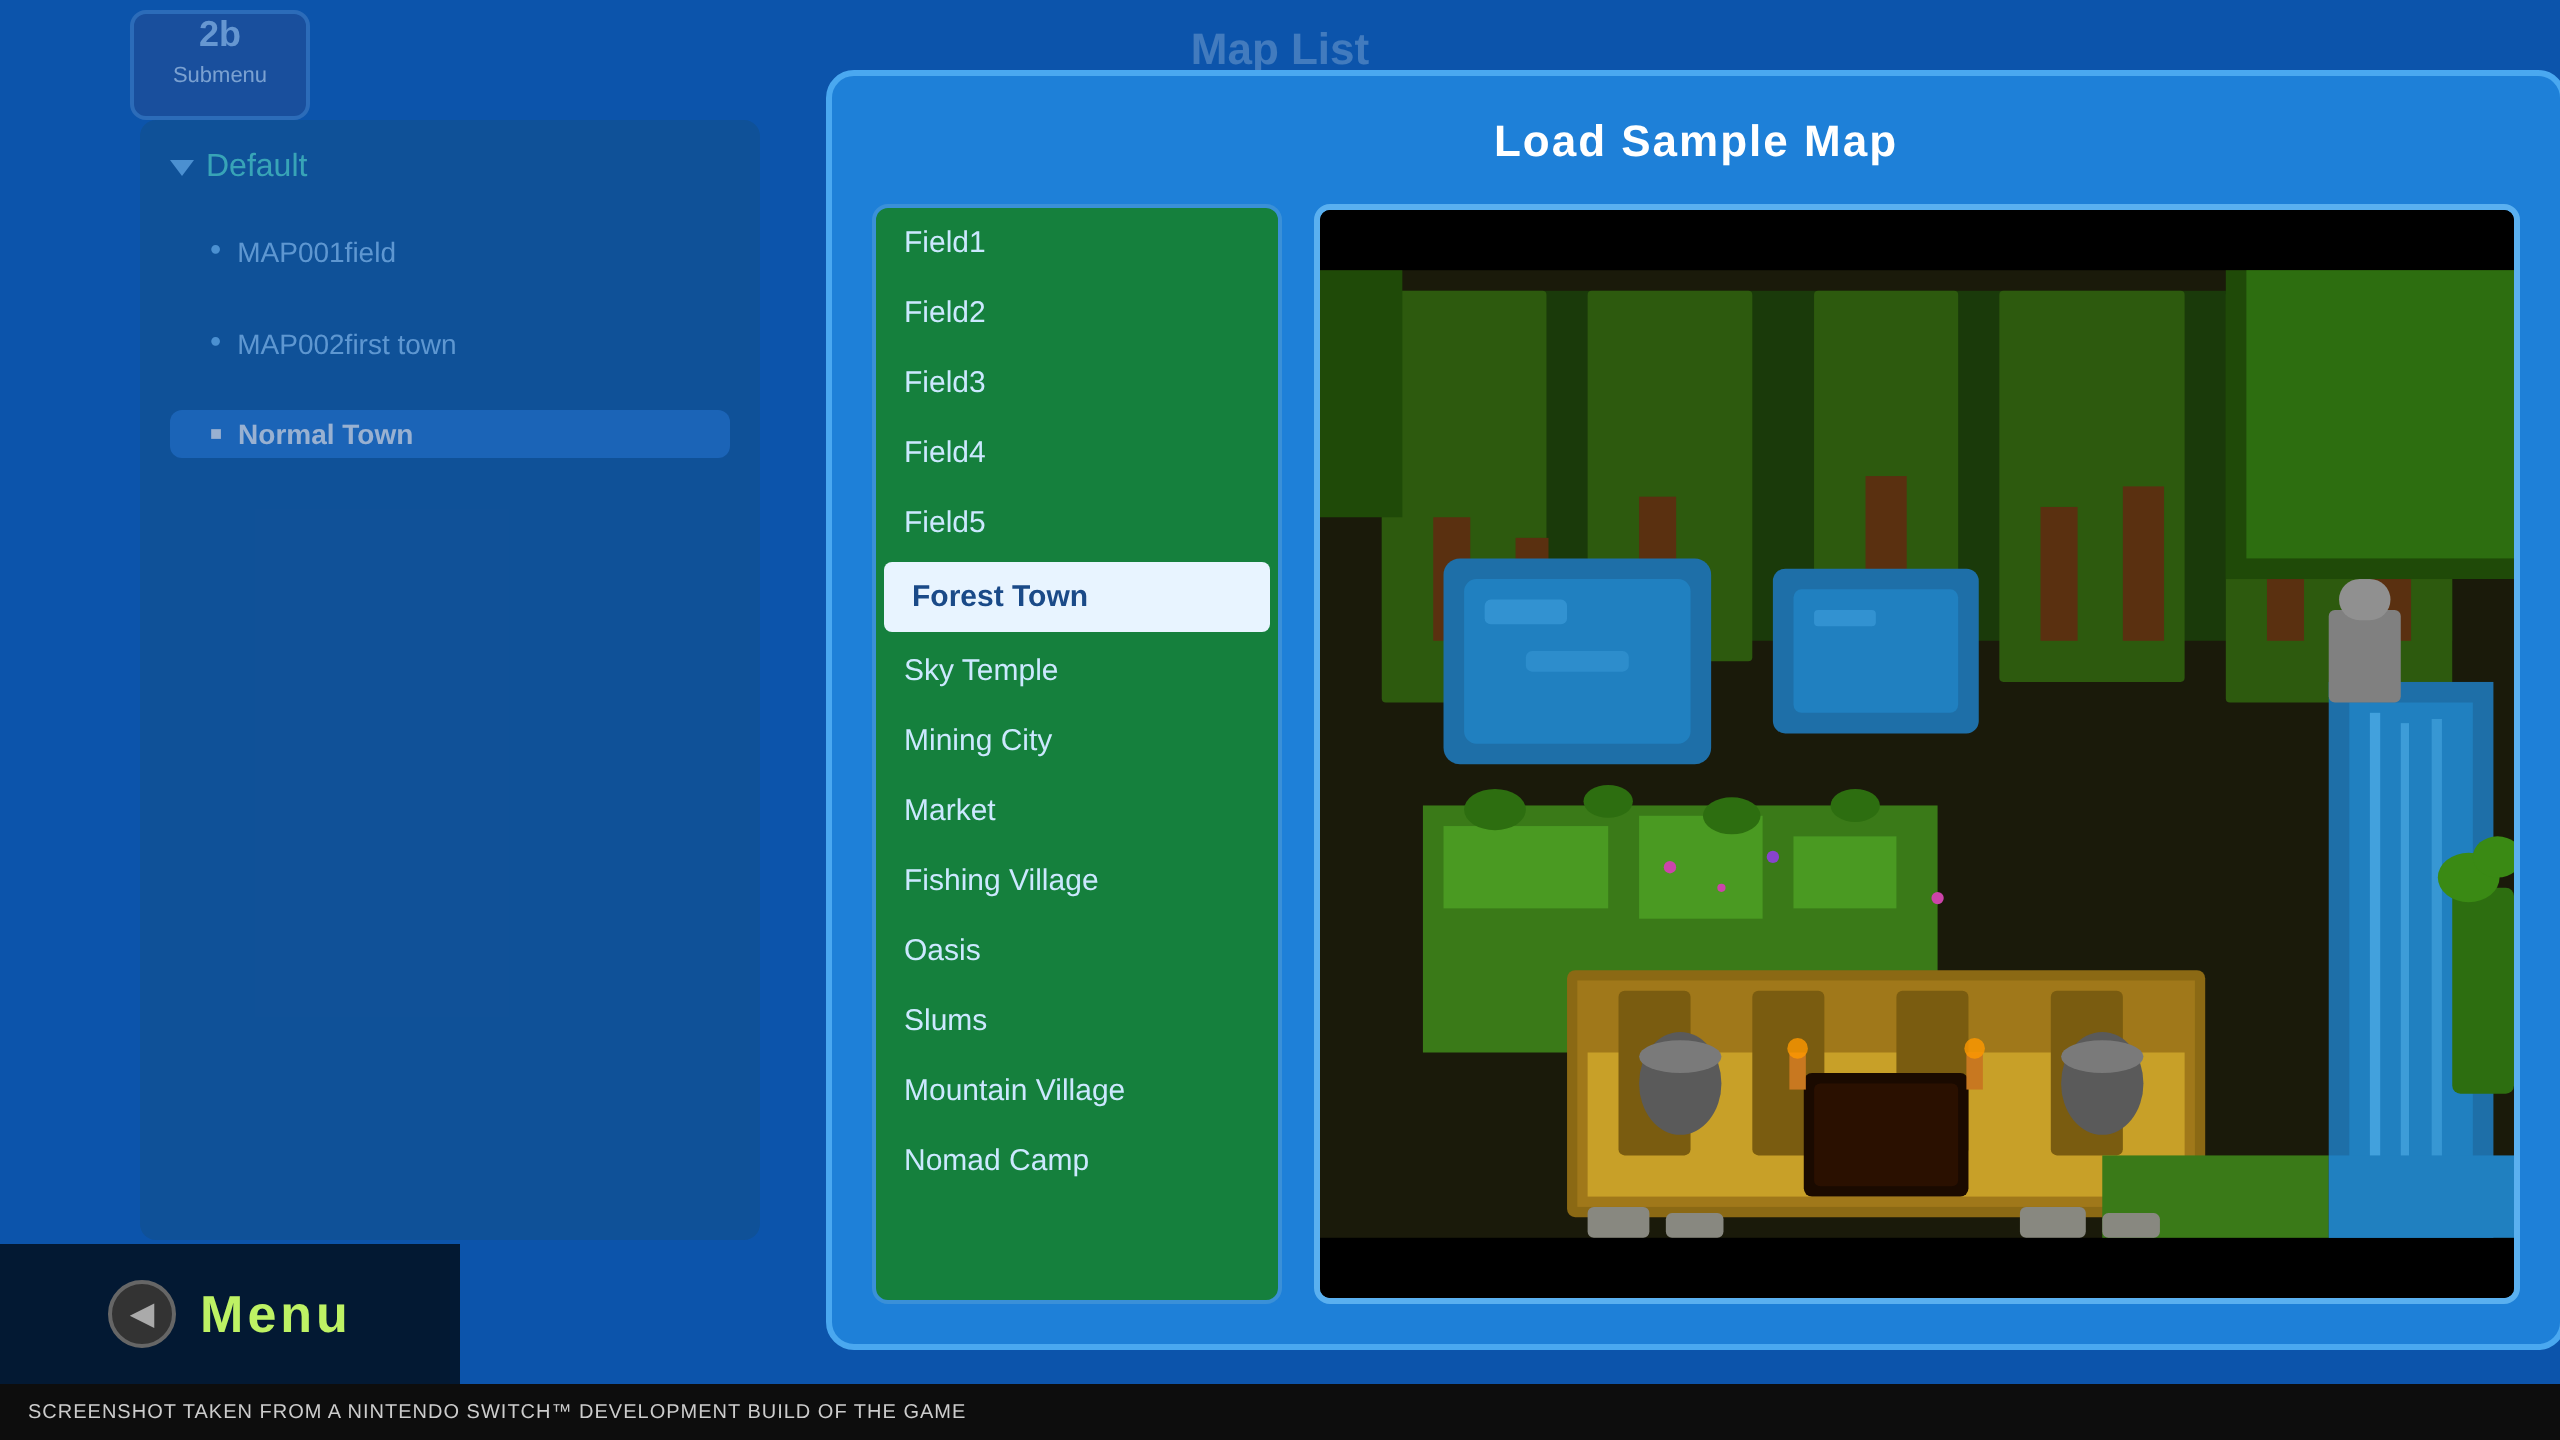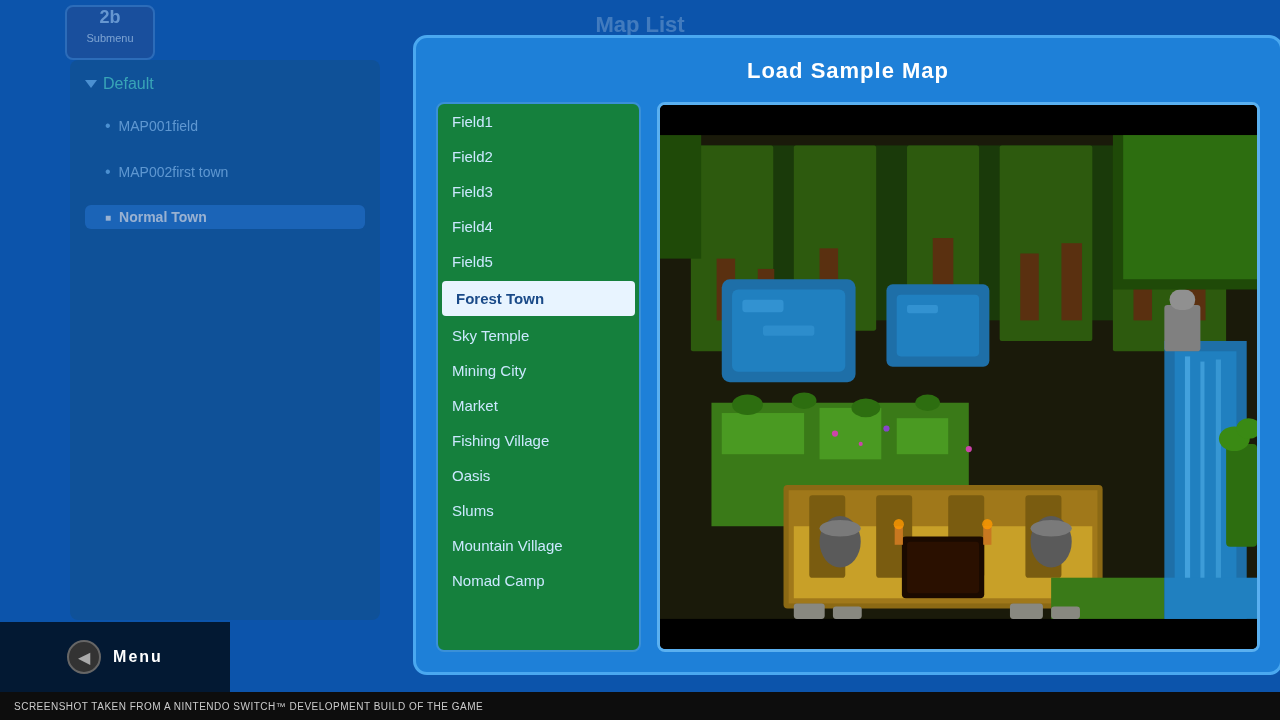--- a/index.html
+++ b/index.html
@@ -242,22 +242,22 @@
       background: #333;
       border: 2px solid #666;
       display: flex;
       align-items: center;
       justify-content: center;
       color: #aaa;
       font-size: 16px;
     }
 
     .menu-text {
-      color: #ffffff;
-      font-size: 16px;
+      color: #bef264;
+      font-size: 26px;
       font-weight: bold;
       letter-spacing: 2px;
     }
 
     
     .page-title-bg {
       position: absolute;
       top: 12px;
       left: 50%;
       transform: translateX(-50%);

